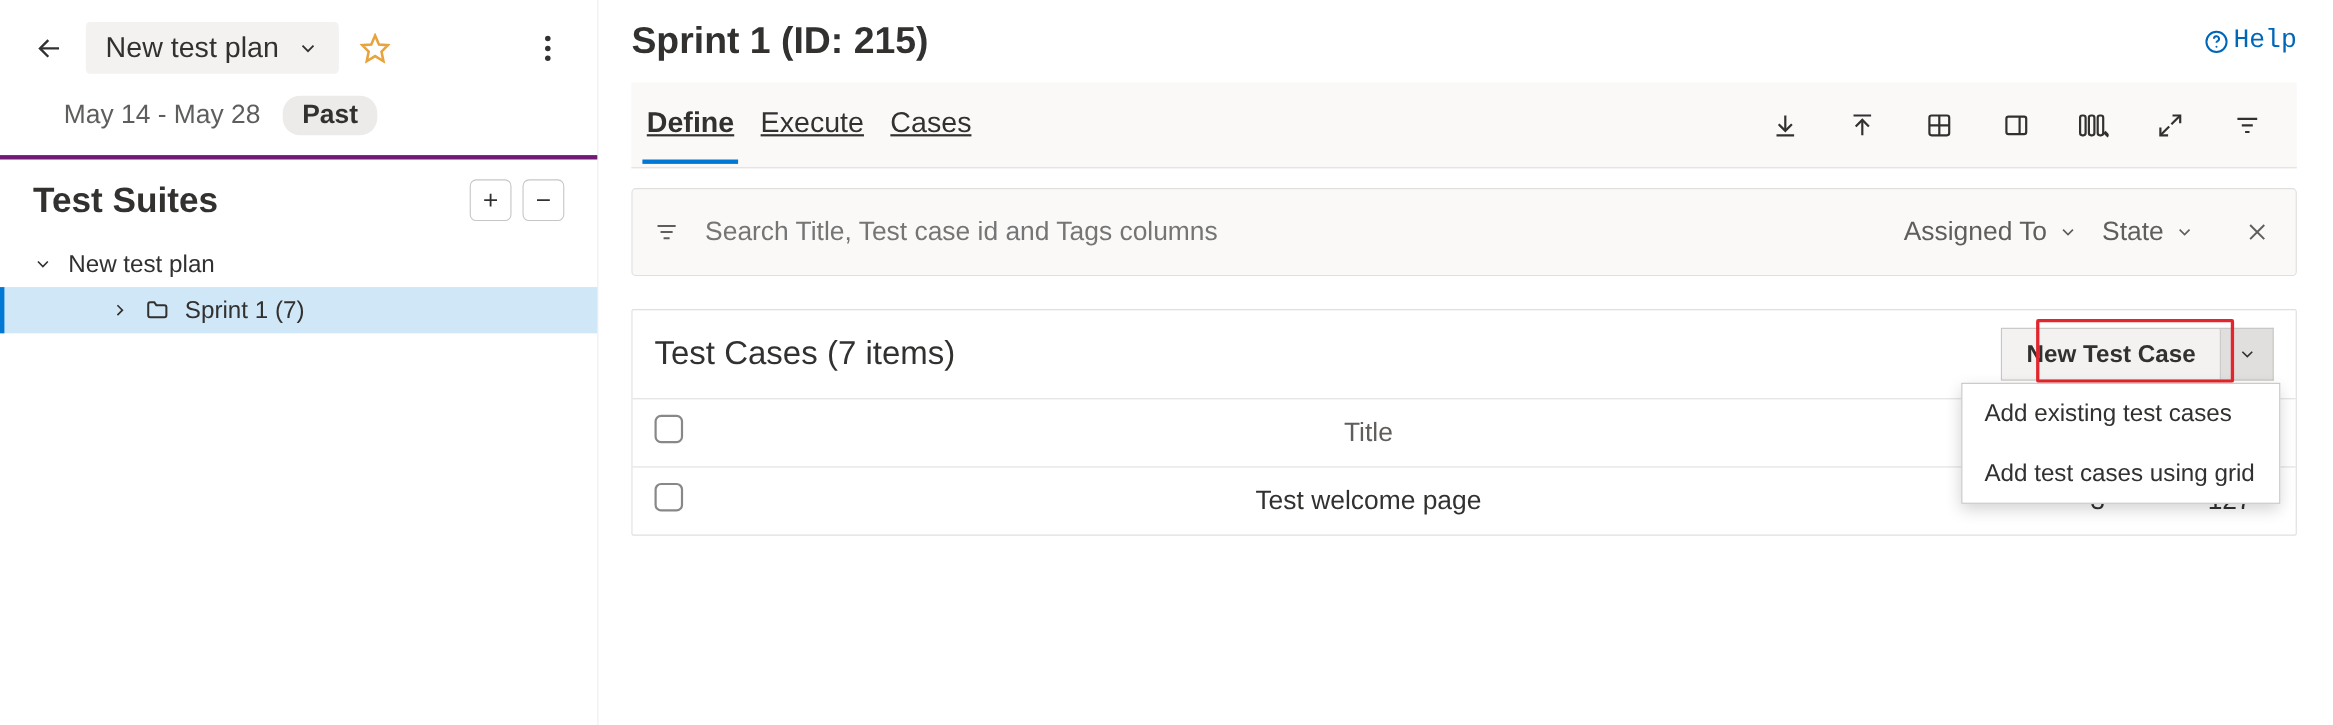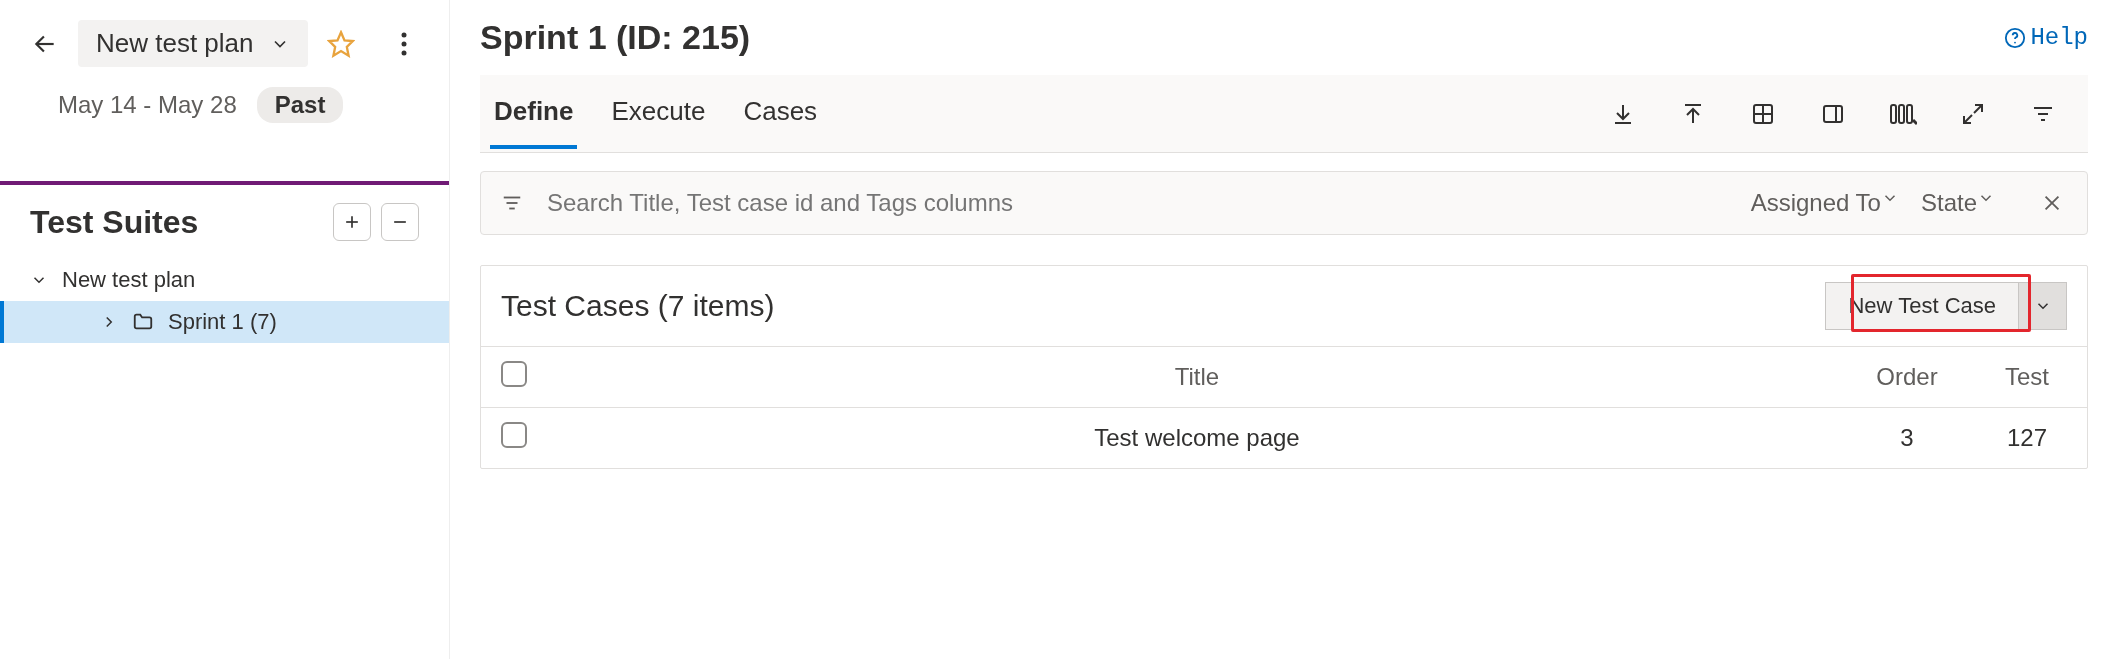--- a/index.html
+++ b/index.html
@@ -1,19 +1,19 @@
 <!DOCTYPE html>
 <html><head>
 <meta charset="utf-8">
 <style>
   * { box-sizing: border-box; }
   html, body { margin:0; padding:0; font-family: "Segoe UI", Arial, sans-serif; color:#323130; background:#fff; }
   body { width:2121px; height:659px; overflow:hidden; display:flex; }
 
-  .sidebar { width:450px; border-right:1px solid #eee; display:flex; flex-direction:column;gap:40px; }
+  .sidebar { width:544px; border-right:1px solid #eee; display:flex; flex-direction:column; }
   .sidebar-header { padding:20px 30px 0 30px; }
   .sidebar-top { display:flex; align-items:center; gap:18px; }
   .back-btn { width:30px; height:30px; display:flex; align-items:center; justify-content:center; cursor:pointer; }
   .plan-dd { background:#f3f2f1; border-radius:4px; padding:8px 18px; display:flex; align-items:center; gap:16px; cursor:pointer; font-size:26px; }
   .star-btn { width:30px; height:30px; display:flex; align-items:center; justify-content:center; cursor:pointer; color:#e8a33d; }
   .kebab-btn { width:30px; height:30px; display:flex; align-items:center; justify-content:center; cursor:pointer; margin-left:auto; }
   .date-row { display:flex; align-items:center; gap:20px; margin-top:20px; margin-left:28px; font-size:24px; color:#605e5c; }
   .past-badge { background:#edebe9; border-radius:16px; padding:4px 18px; font-size:24px; color:#323130; font-weight:600; }
 
   .suites-section { border-top:4px solid #701a75; margin-top:18px; padding:18px 30px 0 30px; }
@@ -26,35 +26,35 @@
   .tree-row.selected { background:#d0e7f8; border-left:4px solid #0078d4; }
   .tree-row.selected-wrapper { margin-left:-30px; margin-right:-30px; padding-left:56px; padding-right:20px; }
   .tree-indent { width:26px; }
 
   .main { flex:1; display:flex; flex-direction:column; padding:18px 33px 0 30px; position:relative; }
   .main-header { display:flex; align-items:center; }
   .page-title { font-size:34px; font-weight:700; flex:1; }
   .help-link { color:#0067b8; font-size:24px; display:flex; align-items:center; gap:4px; cursor:pointer;font-family:Liberation Mono, monospace; }
 
   .tabbar { display:flex; align-items:center; border-bottom:1px solid #e1dfdd; margin-top:18px; background:#faf9f8; height:78px; }
-  .tabs { display:flex; gap:30px; padding-left:10px; }
+  .tabs { display:flex; gap:16px; padding-left:10px;text-decoration:underline; }
   .tab { font-size:26px; padding:18px 4px; cursor:pointer; color:#323130; }
   .tab.active { font-weight:700; border-bottom:4px solid #0078d4; }
   .toolbar { margin-left:auto; display:flex; gap:40px; padding-right:30px; }
   .tool-btn { width:30px; height:30px; display:flex; align-items:center; justify-content:center; cursor:pointer; }
 
-  .searchbar { margin-top:18px; background:#faf9f8; border:1px solid #e1dfdd; border-radius:4px; display:flex; align-items:center; height:64px; padding:0 20px; gap:22px; font-size:24px; color:#605e5c; }
+  .searchbar { margin-top:18px; background:#faf9f8; border:1px solid #e1dfdd; border-radius:4px; display:flex; align-items:center; height:80px; padding:0 20px; gap:22px; font-size:24px; color:#605e5c; }
   .search-input { flex:1; border:none; background:transparent; font-size:24px; color:#605e5c; outline:none; }
-  .filter-chip { display:flex; align-items:flex-start; cursor:pointer; }
+  .filter-chip { display:flex; align-items:center; gap:10px; cursor:pointer; }
 
   .cases-panel { margin-top:30px; border:1px solid #e1dfdd; border-radius:2px; }
   .cases-header { display:flex; align-items:center; padding:16px 20px; position:relative; }
   .cases-title { font-size:30px; color:#323130; flex:1; }
   .newcase-wrap { display:flex; align-items:stretch; }
-  .newcase-btn { background:#f3f2f1; border:1px solid #c8c6c4; padding:10px 22px; font-size:22px; font-weight:400; cursor:pointer; }
+  .newcase-btn { background:#f3f2f1; border:1px solid #c8c6c4; padding:10px 22px; font-size:22px; font-weight:700; cursor:pointer; }
   .newcase-dd { background:#e1dfdd; border:1px solid #c8c6c4; border-left:none; width:48px; display:flex; align-items:center; justify-content:center; cursor:pointer; }
   .highlight-box { position:absolute; border:3px solid #e3262d; pointer-events:none; right:56px; top:8px; width:180px; height:58px; border-radius:2px; }
 
   .cases-table { width:100%; border-collapse:collapse; }
   .cases-table th, .cases-table td { text-align:center; font-size:24px; padding:14px 20px; border-top:1px solid #e1dfdd; color:#323130; }
   .cases-table th { font-weight:400; color:#605e5c; }
   .chk { width:26px; height:26px; border:2px solid #8a8886; border-radius:6px; display:inline-block; cursor:pointer; }
 
   .dropdown-menu { position:absolute; right:14px; top:66px; background:#fff; border:1px solid #c8c6c4; box-shadow:0 6px 14px rgba(0,0,0,.18); z-index:10; min-width:290px; }
   .dropdown-menu .item { padding:14px 20px; font-size:22px; cursor:pointer; }
@@ -241,20 +241,24 @@
       <div class="newcase-wrap">
         <div class="newcase-btn">New Test Case</div>
         <div class="newcase-dd">
           <svg width="18" height="18" viewBox="0 0 24 24" fill="none" stroke="#323130" stroke-width="2">
               <polyline points="6 9 12 15 18 9"></polyline>
             </svg>
         </div>
       </div>
       <div class="highlight-box"></div>
 
+      <div class="dropdown-menu">
+        <div class="item">Add existing test cases</div>
+        <div class="item">Add test cases using grid</div>
+      </div>
     </div>
 
     <table class="cases-table">
       <thead>
         <tr>
           <th style="width:60px"><span class="chk"></span></th>
           <th>Title</th>
           <th style="width:120px">Order</th>
           <th style="width:120px">Test</th>
         </tr>

